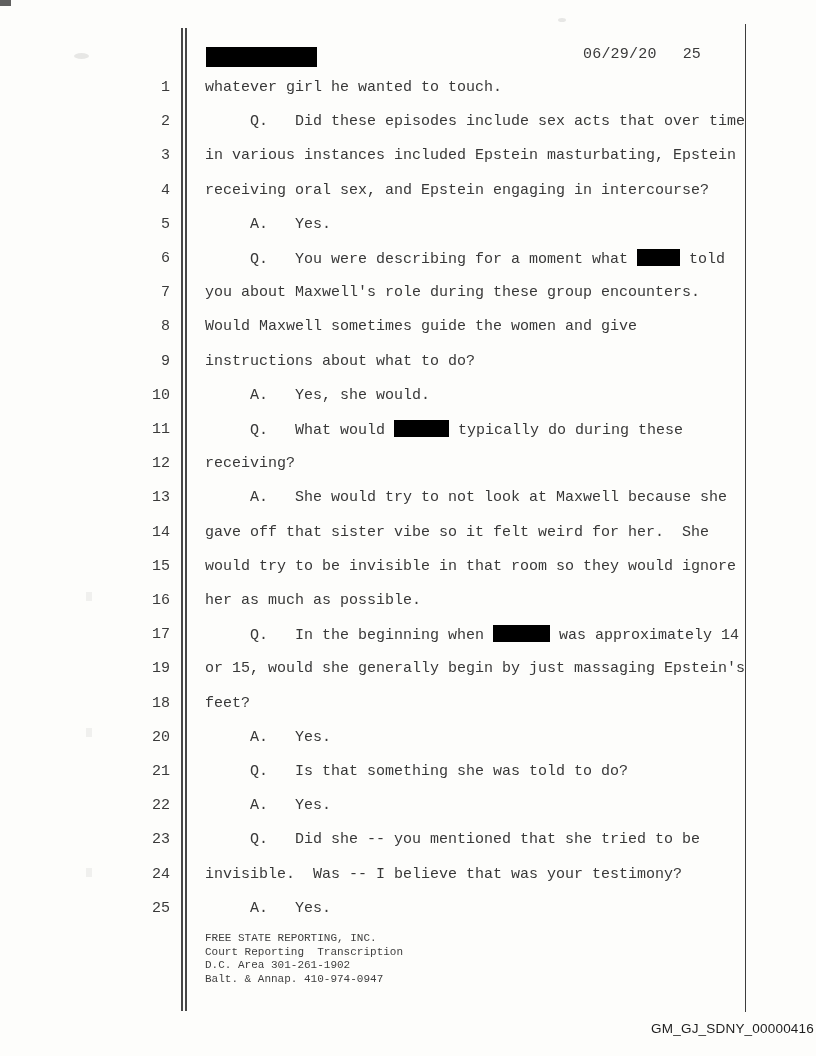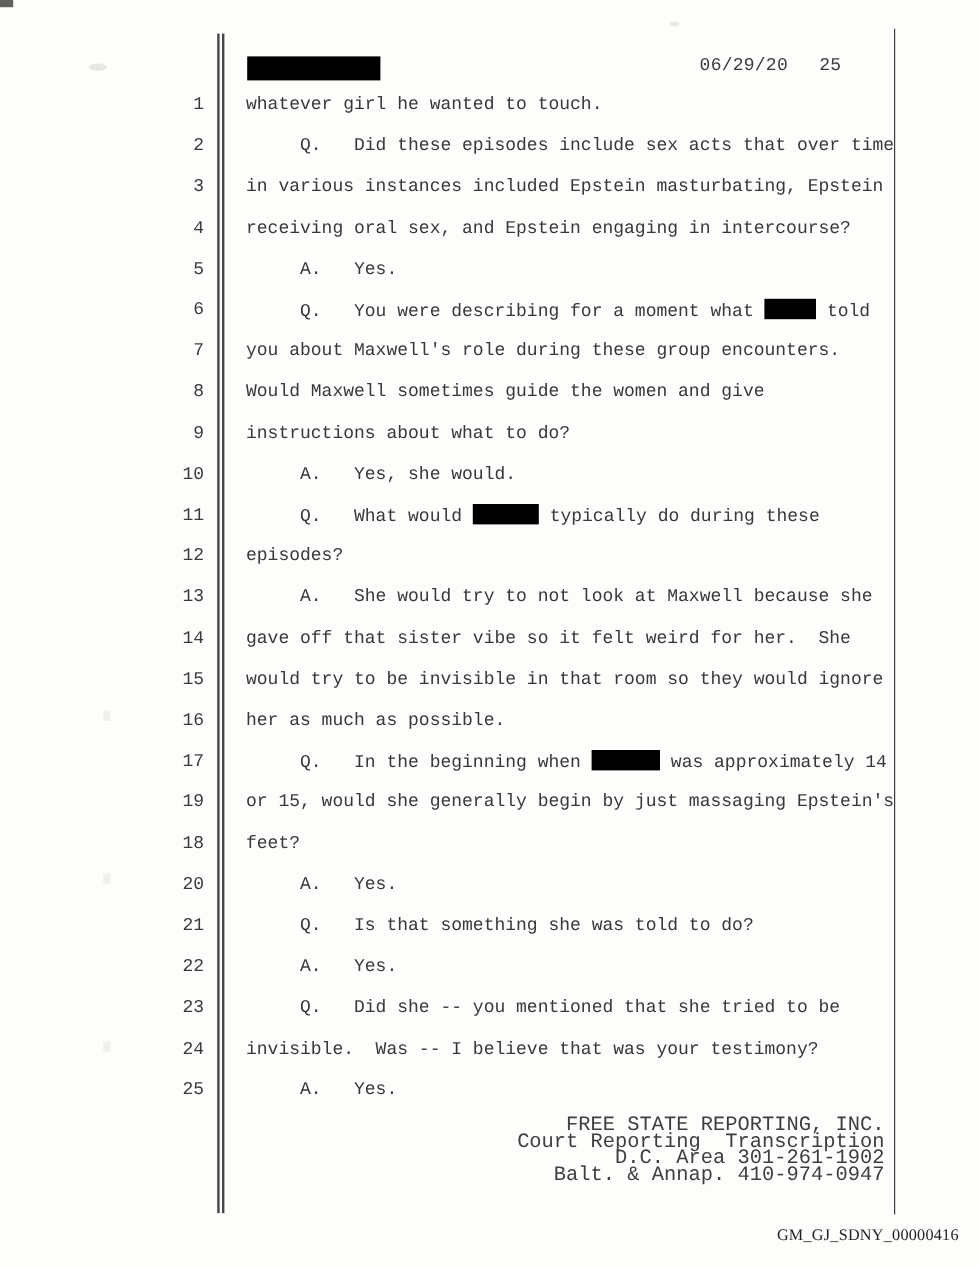--- a/index.html
+++ b/index.html
@@ -25,27 +25,27 @@
   }
   .header-date .pgnum { margin-left:26px; }
   
   .row { position:absolute; left:0; width:816px; font-size:15px; line-height:20px; white-space:pre; }
   .num { position:absolute; left:0; top:0; width:170px; text-align:right; color:#3a3a3a; }
   .txt { position:absolute; left:205px; top:0; color:#383838;text-align:center; }
   .redact { display:inline-block; height:17px; background:#000; vertical-align:-3px; }
   
   .footer {
     position:absolute; left:205px; top:932px; width:532px;
-    text-align:right; font-size:17px; line-height:13.6px;
+    text-align:left; font-size:11px; line-height:13.6px;
     white-space:pre; color:#3e3e3e;
   }
   
   .bates {
-    position:absolute; right:17px; top:1021px;
-    font-family:Liberation Serif, serif;
+    position:absolute; right:2px; top:1021px;
+    font-family:Liberation Sans, sans-serif;
     font-size:13.5px; color:#1e1e1e; letter-spacing:.2px;
   }
   
   .artifact { position:absolute; background:#2b2b2b; }
   .artifact-corner { left:0; top:0; width:11px; height:6px; opacity:.75; }
   .artifact-squiggle { left:74px; top:53px; width:15px; height:6px; opacity:.10; border-radius:50%; }
   .artifact-dot { left:558px; top:18px; width:8px; height:4px; opacity:.10; border-radius:50%; }
   .edge-tick { position:absolute; left:86px; width:6px; height:9px; background:#000; opacity:.05; }
 </style>
 </head>
@@ -72,21 +72,21 @@
       <div class="row" style="top: 112.2px;"><span class="num">2</span><span class="txt">     Q.   Did these episodes include sex acts that over time</span></div>
       <div class="row" style="top: 146.4px;"><span class="num">3</span><span class="txt">in various instances included Epstein masturbating, Epstein</span></div>
       <div class="row" style="top: 180.6px;"><span class="num">4</span><span class="txt">receiving oral sex, and Epstein engaging in intercourse?</span></div>
       <div class="row" style="top: 214.8px;"><span class="num">5</span><span class="txt">     A.   Yes.</span></div>
       <div class="row" style="top: 249px;"><span class="num">6</span><span class="txt">     Q.   You were describing for a moment what <span class="redact" style="width: 43px;"></span> told</span></div>
       <div class="row" style="top: 283.2px;"><span class="num">7</span><span class="txt">you about Maxwell's role during these group encounters.</span></div>
       <div class="row" style="top: 317.4px;"><span class="num">8</span><span class="txt">Would Maxwell sometimes guide the women and give</span></div>
       <div class="row" style="top: 351.6px;"><span class="num">9</span><span class="txt">instructions about what to do?</span></div>
       <div class="row" style="top: 385.8px;"><span class="num">10</span><span class="txt">     A.   Yes, she would.</span></div>
       <div class="row" style="top: 420px;"><span class="num">11</span><span class="txt">     Q.   What would <span class="redact" style="width: 55px;"></span> typically do during these</span></div>
-      <div class="row" style="top: 454.2px;"><span class="num">12</span><span class="txt">episodes?</span></div>
+      <div class="row" style="top: 454.2px;"><span class="num">12</span><span class="txt">receiving?</span></div>
       <div class="row" style="top: 488.4px;"><span class="num">13</span><span class="txt">     A.   She would try to not look at Maxwell because she</span></div>
       <div class="row" style="top: 522.6px;"><span class="num">14</span><span class="txt">gave off that sister vibe so it felt weird for her.  She</span></div>
       <div class="row" style="top: 556.8px;"><span class="num">15</span><span class="txt">would try to be invisible in that room so they would ignore</span></div>
       <div class="row" style="top: 591px;"><span class="num">16</span><span class="txt">her as much as possible.</span></div>
       <div class="row" style="top: 625.2px;"><span class="num">17</span><span class="txt">     Q.   In the beginning when <span class="redact" style="width: 57px;"></span> was approximately 14</span></div>
       <div class="row" style="top: 659.4px;"><span class="num">19</span><span class="txt">or 15, would she generally begin by just massaging Epstein's</span></div>
       <div class="row" style="top: 693.6px;"><span class="num">18</span><span class="txt">feet?</span></div>
       <div class="row" style="top: 727.8px;"><span class="num">20</span><span class="txt">     A.   Yes.</span></div>
       <div class="row" style="top: 762px;"><span class="num">21</span><span class="txt">     Q.   Is that something she was told to do?</span></div>
       <div class="row" style="top: 796.2px;"><span class="num">22</span><span class="txt">     A.   Yes.</span></div>

